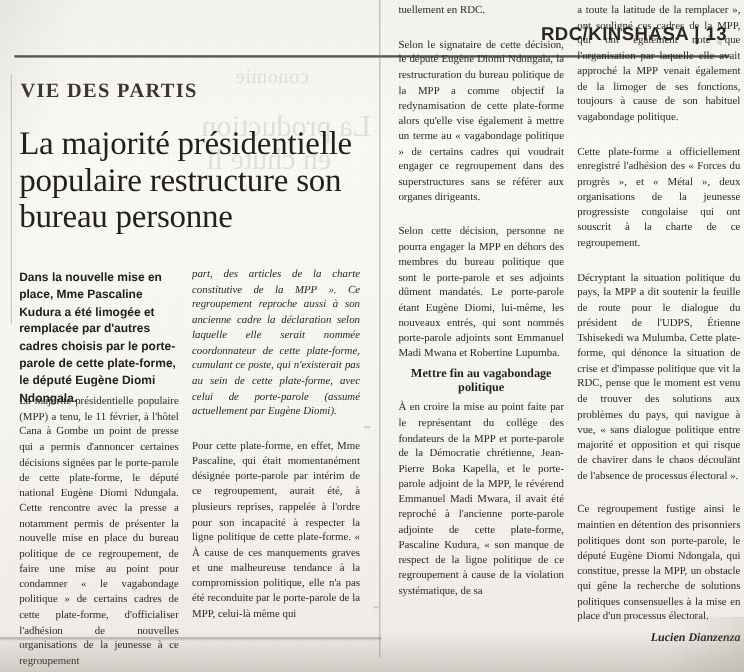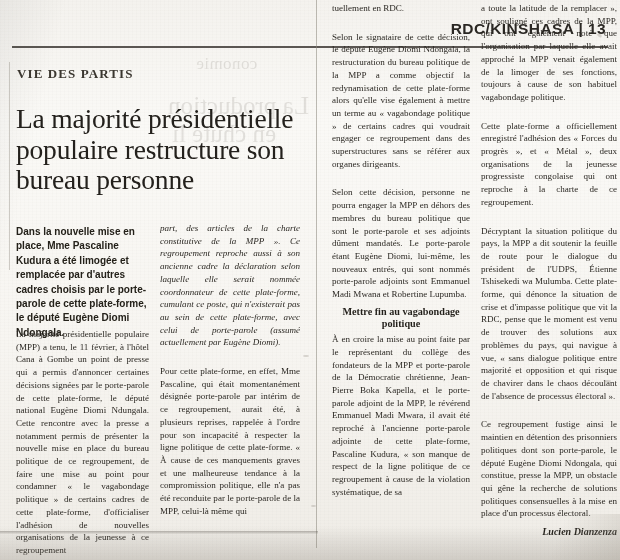--- a/index.html
+++ b/index.html
@@ -64,21 +64,21 @@
   }
   #rule-top{
     position:absolute;top:46px;left:12px;right:12px;height:2px;
     background:#37332e;opacity:.82;
   }
 
   
   #kicker{
     position:absolute;top:66px;left:17px;
     font-family:"Liberation Serif", serif;
-    font-weight:bold;font-size:13px;color:#3a362f;
+    font-weight:bold;font-size:17px;color:#3a362f;
     letter-spacing:1.1px;
   }
   #headline{
     position:absolute;top:86px;left:16px;width:292px;
     font-size:27.5px;line-height:1.105;
     color:#23201c;font-weight:normal;
     letter-spacing:-.2px;
   }
 
   
@@ -157,21 +157,21 @@
   <div class="col" id="col3-body">
     <p>tuellement en RDC.</p>
     <p>Selon le signataire de cette décision, le député Eugène Diomi Ndongala, la restructuration du bureau politique de la MPP a comme objectif la redynamisation de cette plate-forme alors qu'elle vise également à mettre un terme au « vagabondage politique » de certains cadres qui voudrait engager ce regroupement dans des superstructures sans se référer aux organes dirigeants.</p>
     <p>Selon cette décision, personne ne pourra engager la MPP en déhors des membres du bureau politique que sont le porte-parole et ses adjoints dûment mandatés. Le porte-parole étant Eugène Diomi, lui-même, les nouveaux entrés, qui sont nommés porte-parole adjoints sont Emmanuel Madi Mwana et Robertine Lupumba.</p>
     <div class="subhead">Mettre fin au vagabondage politique</div>
     <p>À en croire la mise au point faite par le représentant du collège des fondateurs de la MPP et porte-parole de la Démocratie chrétienne, Jean-Pierre Boka Kapella, et le porte-parole adjoint de la MPP, le révérend Emmanuel Madi Mwara, il avait été reproché à l'ancienne porte-parole adjointe de cette plate-forme, Pascaline Kudura, « son manque de respect de la ligne politique de ce regroupement à cause de la violation systématique, de sa</p>
   </div>
 
   <div class="col" id="col4-body">
     <p>a toute la latitude de la remplacer », ont souligné ces cadres de la MPP, qui ont également noté que l'organisation par laquelle elle avait approché la MPP venait également de la limoger de ses fonctions, toujours à cause de son habituel vagabondage politique.</p>
-    <p>Cette plate-forme a officiellement enregistré l'adhésion des « Forces du progrès », et « Métal », deux organisations de la jeunesse progressiste congolaise qui ont reproche à la charte de ce regroupement.</p>
+    <p>Cette plate-forme a officiellement enregistré l'adhésion des « Forces du progrès », et « Métal », deux organisations de la jeunesse progressiste congolaise qui ont souscrit à la charte de ce regroupement.</p>
     <p>Décryptant la situation politique du pays, la MPP a dit soutenir la feuille de route pour le dialogue du président de l'UDPS, Étienne Tshisekedi wa Mulumba. Cette plate-forme, qui dénonce la situation de crise et d'impasse politique que vit la RDC, pense que le moment est venu de trouver des solutions aux problèmes du pays, qui navigue à vue, « sans dialogue politique entre majorité et opposition et qui risque de chavirer dans le chaos découlant de l'absence de processus électoral ».</p>
     <p>Ce regroupement fustige ainsi le maintien en détention des prisonniers politiques dont son porte-parole, le député Eugène Diomi Ndongala, qui constitue, presse la MPP, un obstacle qui gêne la recherche de solutions politiques consensuelles à la mise en place d'un processus électoral.</p>
     <div class="byline">Lucien Dianzenza</div>
   </div>
 
   <div class="speck" style="top:34px;right:18px;width:5px;height:3px;transform:rotate(30deg);"></div>
   <div class="speck" style="top:355px;left:303px;width:6px;height:2px;"></div>
   <div class="speck" style="top:380px;left:604px;width:7px;height:2px;"></div>
   <div class="speck" style="top:505px;left:311px;width:5px;height:2px;"></div>
 

